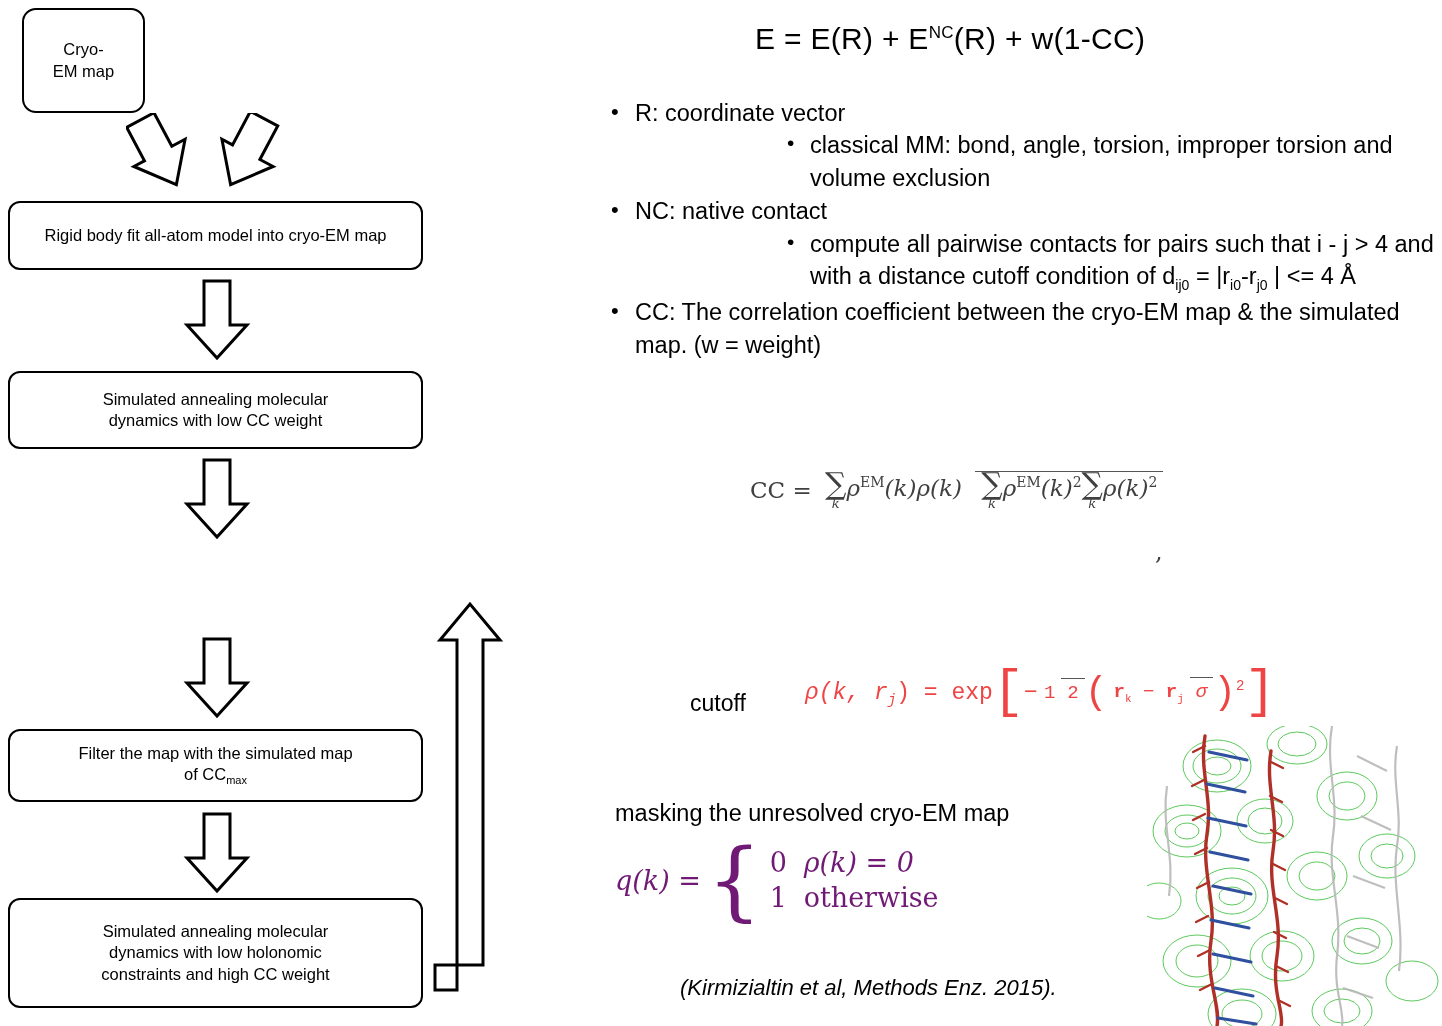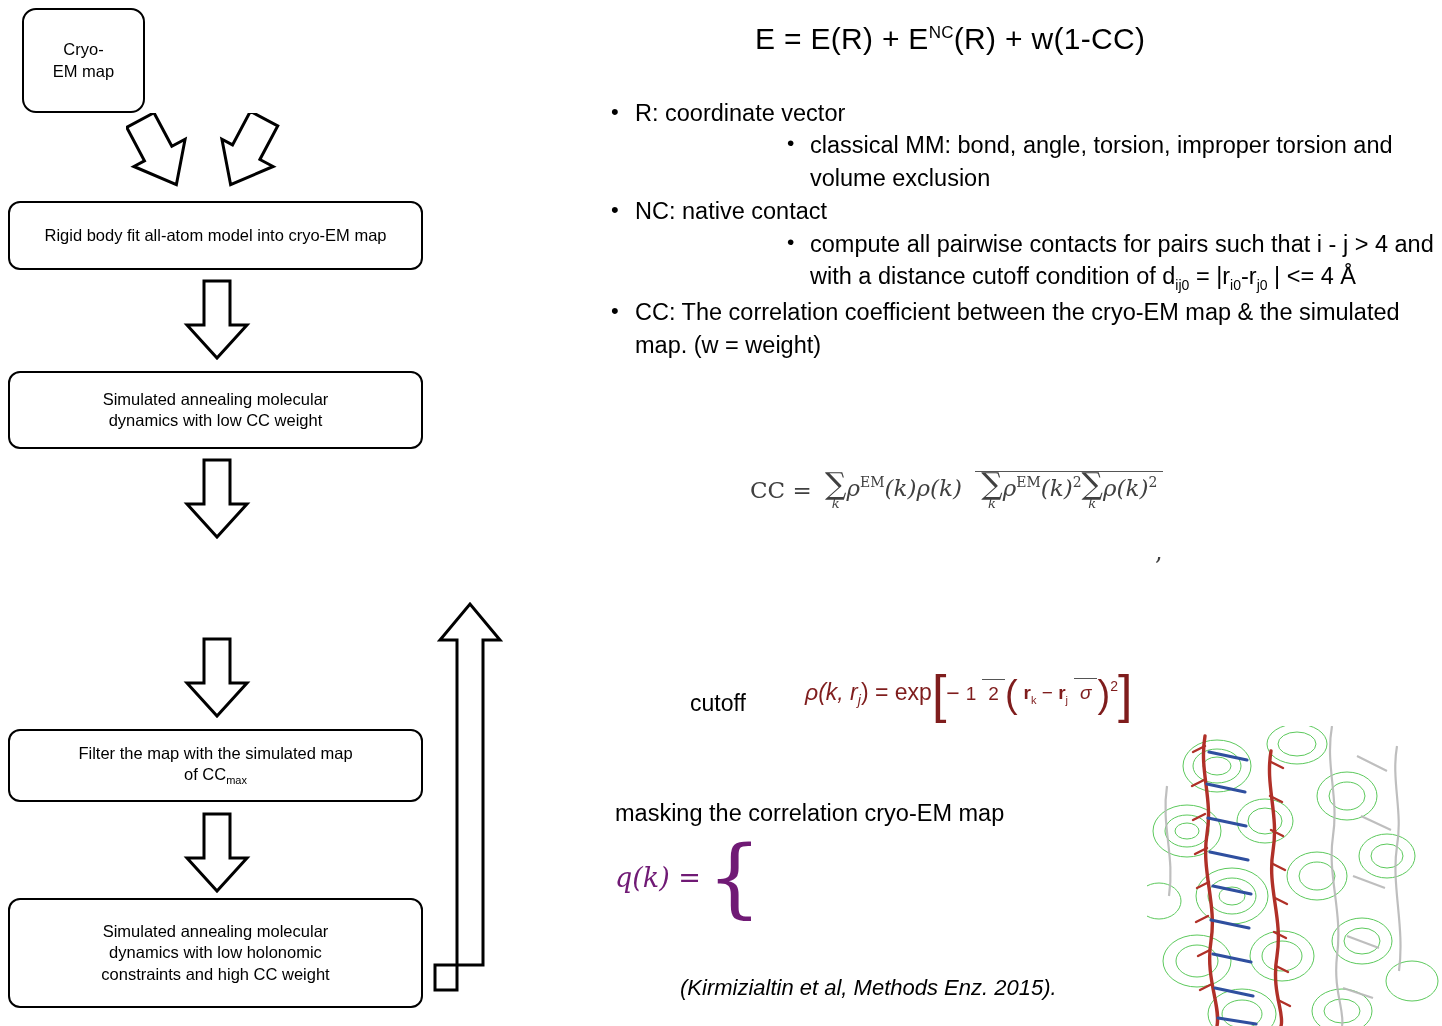--- a/index.html
+++ b/index.html
@@ -148,22 +148,22 @@
   #where-label {
     position: absolute;
     left: 115px;
     top: 690px;
     font-size: 23px;
   }
   #rho-formula {
     position: absolute;
     left: 230px;
     top: 678px;
-    font-family: Liberation Sans, sans-serif;
-    color: #7f1d1d;
+    font-family: Liberation Mono, monospace;
+    color: #ef4444;
     font-size: 23px;
   }
   .bracket-big {
     font-size: 52px;
     vertical-align: middle;
     font-weight: 300;
     line-height: 0;
   }
   .paren-big {
     font-size: 38px;
@@ -320,25 +320,33 @@
     </span>
     <span class="comma-eq">,</span>
   </div>
 
   <div id="where-label">cutoff</div>
 
   <div id="rho-formula">
     <span class="it">ρ(k, r</span><span class="sub it" style="font-size:14px;">j</span><span>) = exp</span><span class="bracket-big">[</span><span style="vertical-align:middle;">−</span><span class="frac" style="font-size:19px;"><span class="num">1</span><span class="den">2</span></span><span class="paren-big">(</span><span class="frac" style="font-size:19px;"><span class="num"><b>r</b><span class="sub">k</span><span> − </span><b>r</b><span class="sub">j</span></span><span class="den it">σ</span></span><span class="paren-big">)</span><span class="supsm">2</span><span class="bracket-big">]</span>
   </div>
 
-  <div id="mask-label">masking the correlation cryo-EM map</div>
+  <div id="mask-label">masking the unresolved cryo-EM map</div>
 
   <div id="q-formula">
     <span class="it">q(k) =</span>
     <span class="brace">{</span>
+    <span class="cases">
+      <div>
+        <span class="lbl">0</span><span class="it">ρ(k) = 0</span>
+      </div>
+      <div>
+        <span class="lbl">1</span><span>otherwise</span>
+      </div>
+    </span>
   </div>
 
   <div id="citation">(Kirmizialtin et al, Methods Enz. 2015).</div>
 
   <div id="mol-image">
     <svg width="295" height="300" viewBox="0 0 295 300">
       <defs>
         <clipPath id="molclip">
             <rect x="0" y="0" width="295" height="300"></rect>
           </clipPath>

